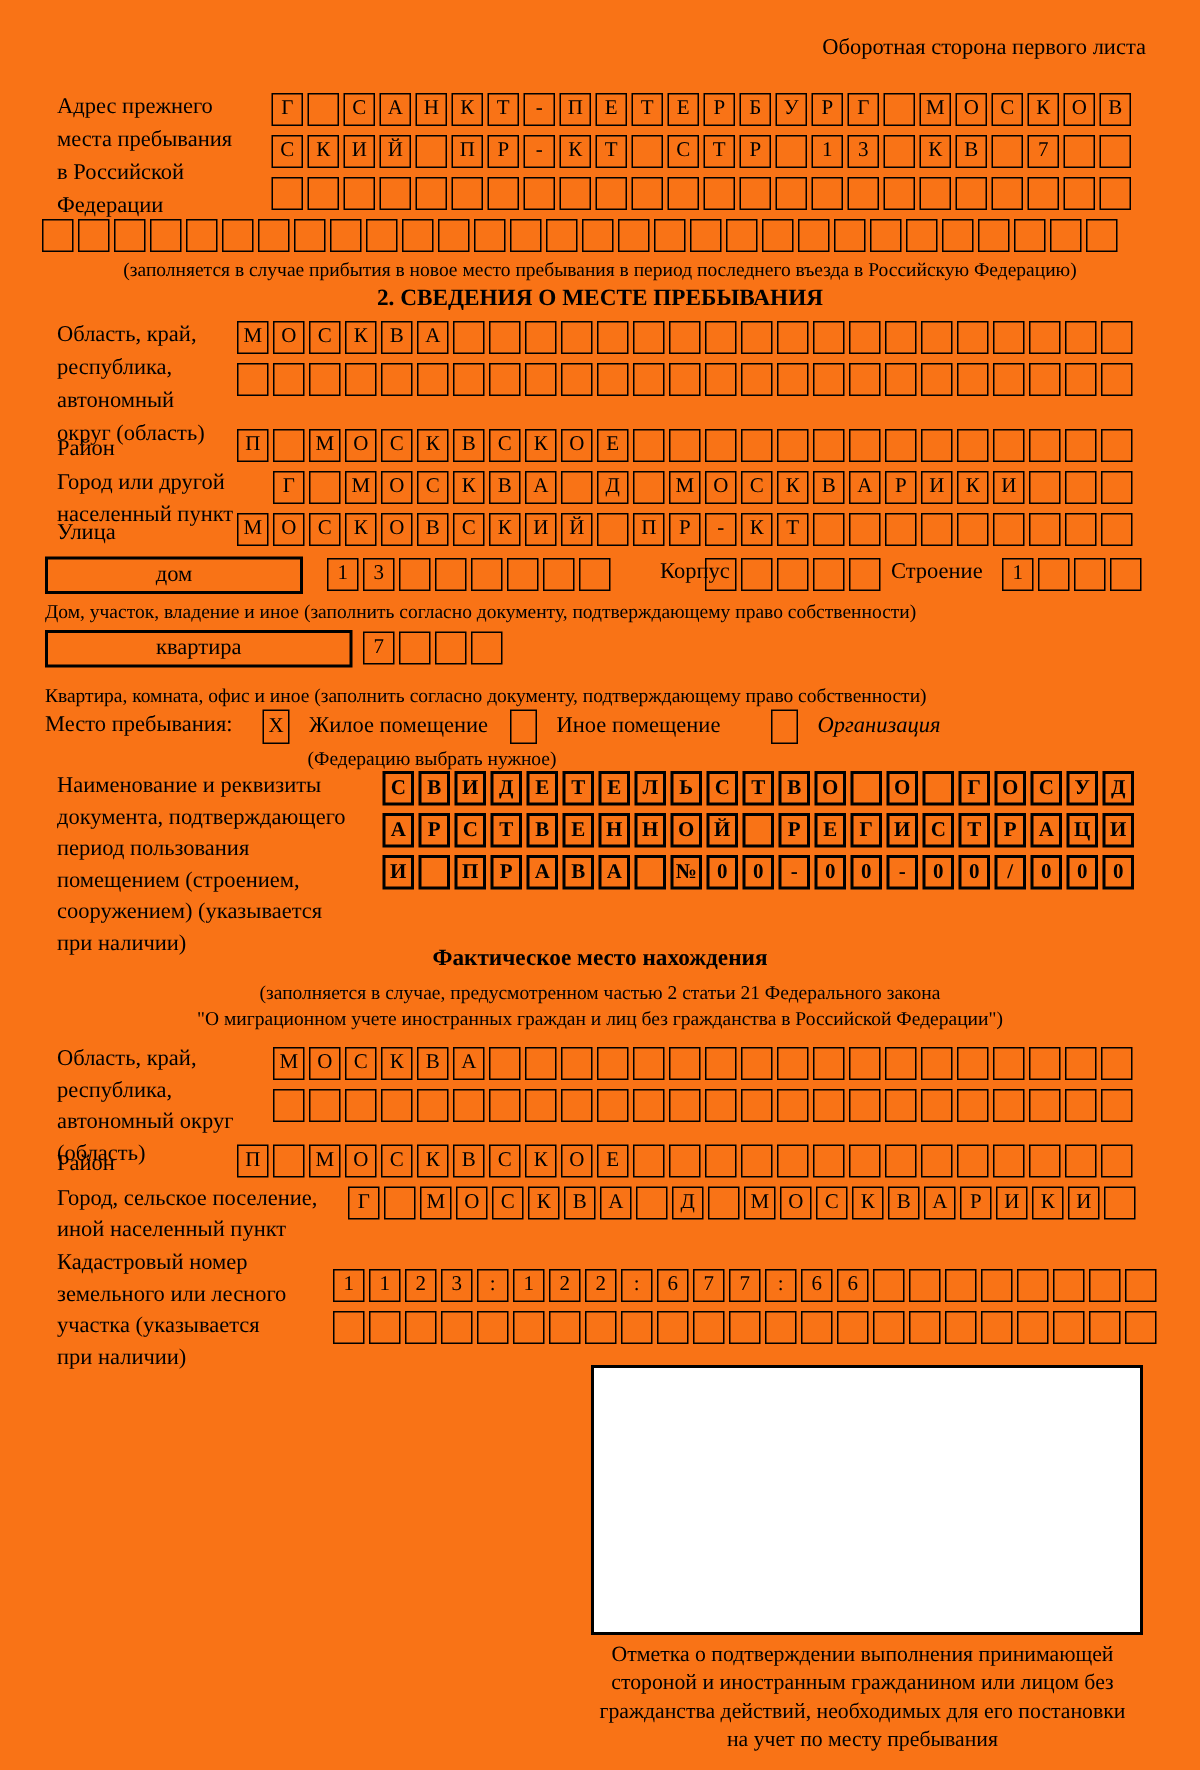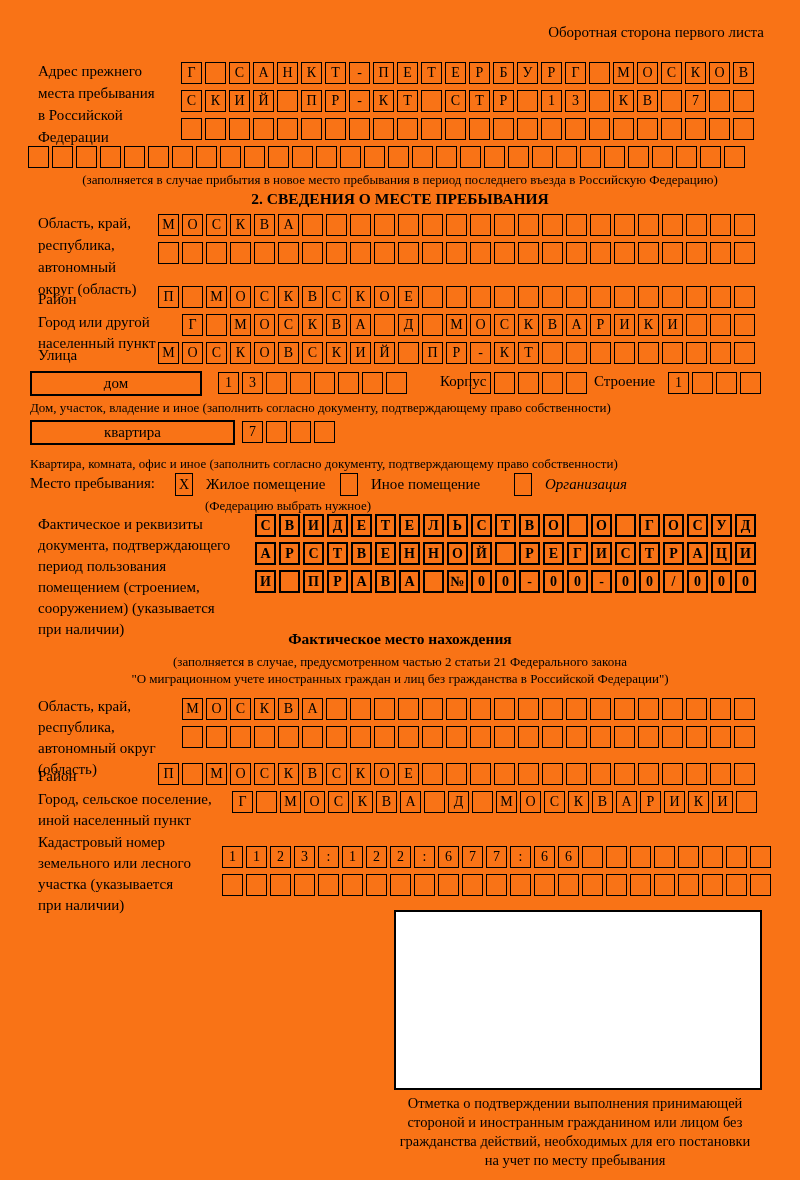--- a/index.html
+++ b/index.html
@@ -362,21 +362,21 @@
       <span>Иное помещение</span>
     </span>
     <span class="optgroup" style="left:484px;top:1px;font-style:italic;">
       <span class="checkbox"></span>
       <span>Организация</span>
     </span>
   </div>
   <div class="abs note" style="top:498px;left:205px;">(Федерацию выбрать нужное)</div>
 
   <div class="abs label tight" style="top:514px;left:38px;width:210px;">
-      <div>Фактическое и реквизиты</div>
+      <div>Наименование и реквизиты</div>
       <div>документа, подтверждающего</div>
       <div>период пользования</div>
       <div>помещением (строением,</div>
       <div>сооружением) (указывается</div>
       <div>при наличии)</div>
     </div>
   <div class="abs cells heavy" style="top:514px;left:255px;">
       <span class="cell">С</span>
       <span class="cell">В</span>
       <span class="cell">И</span>

